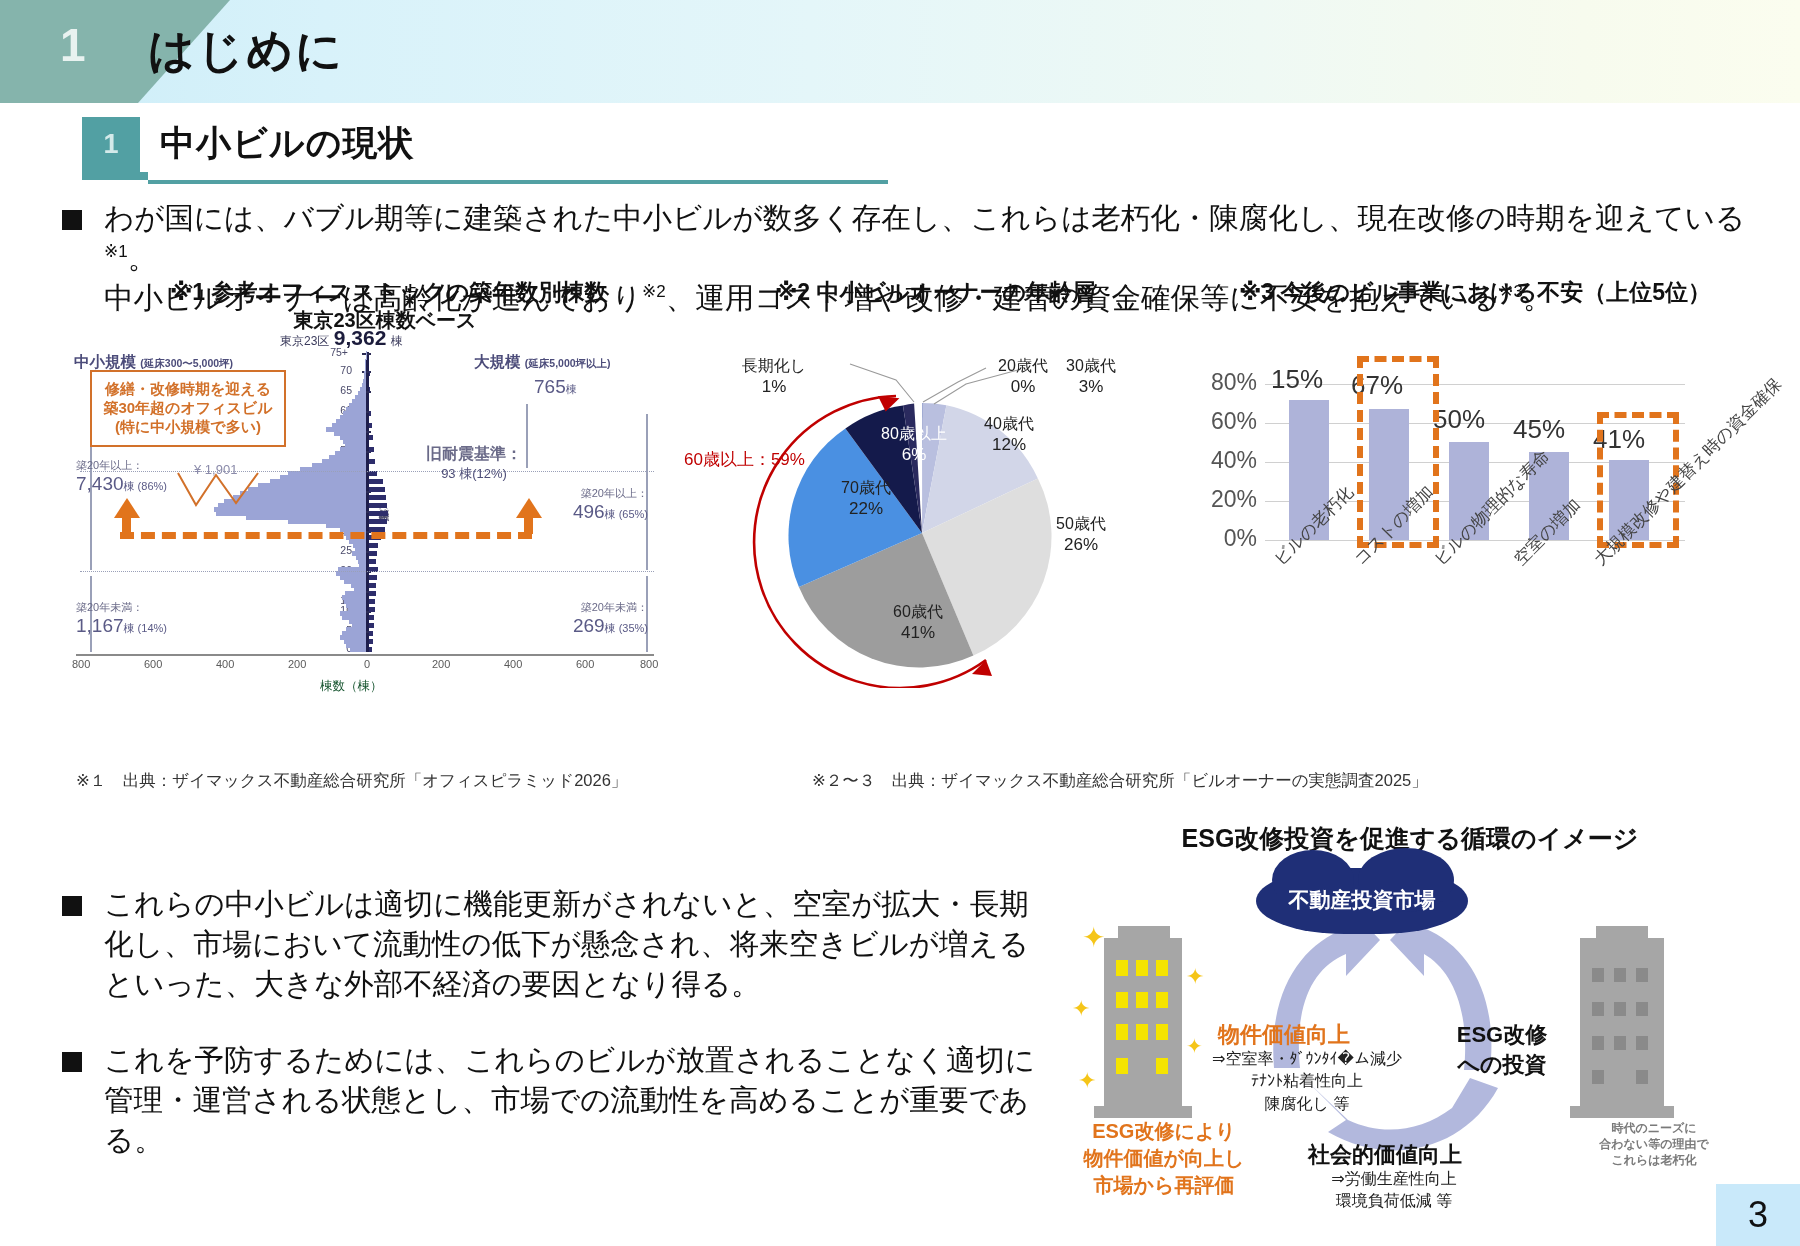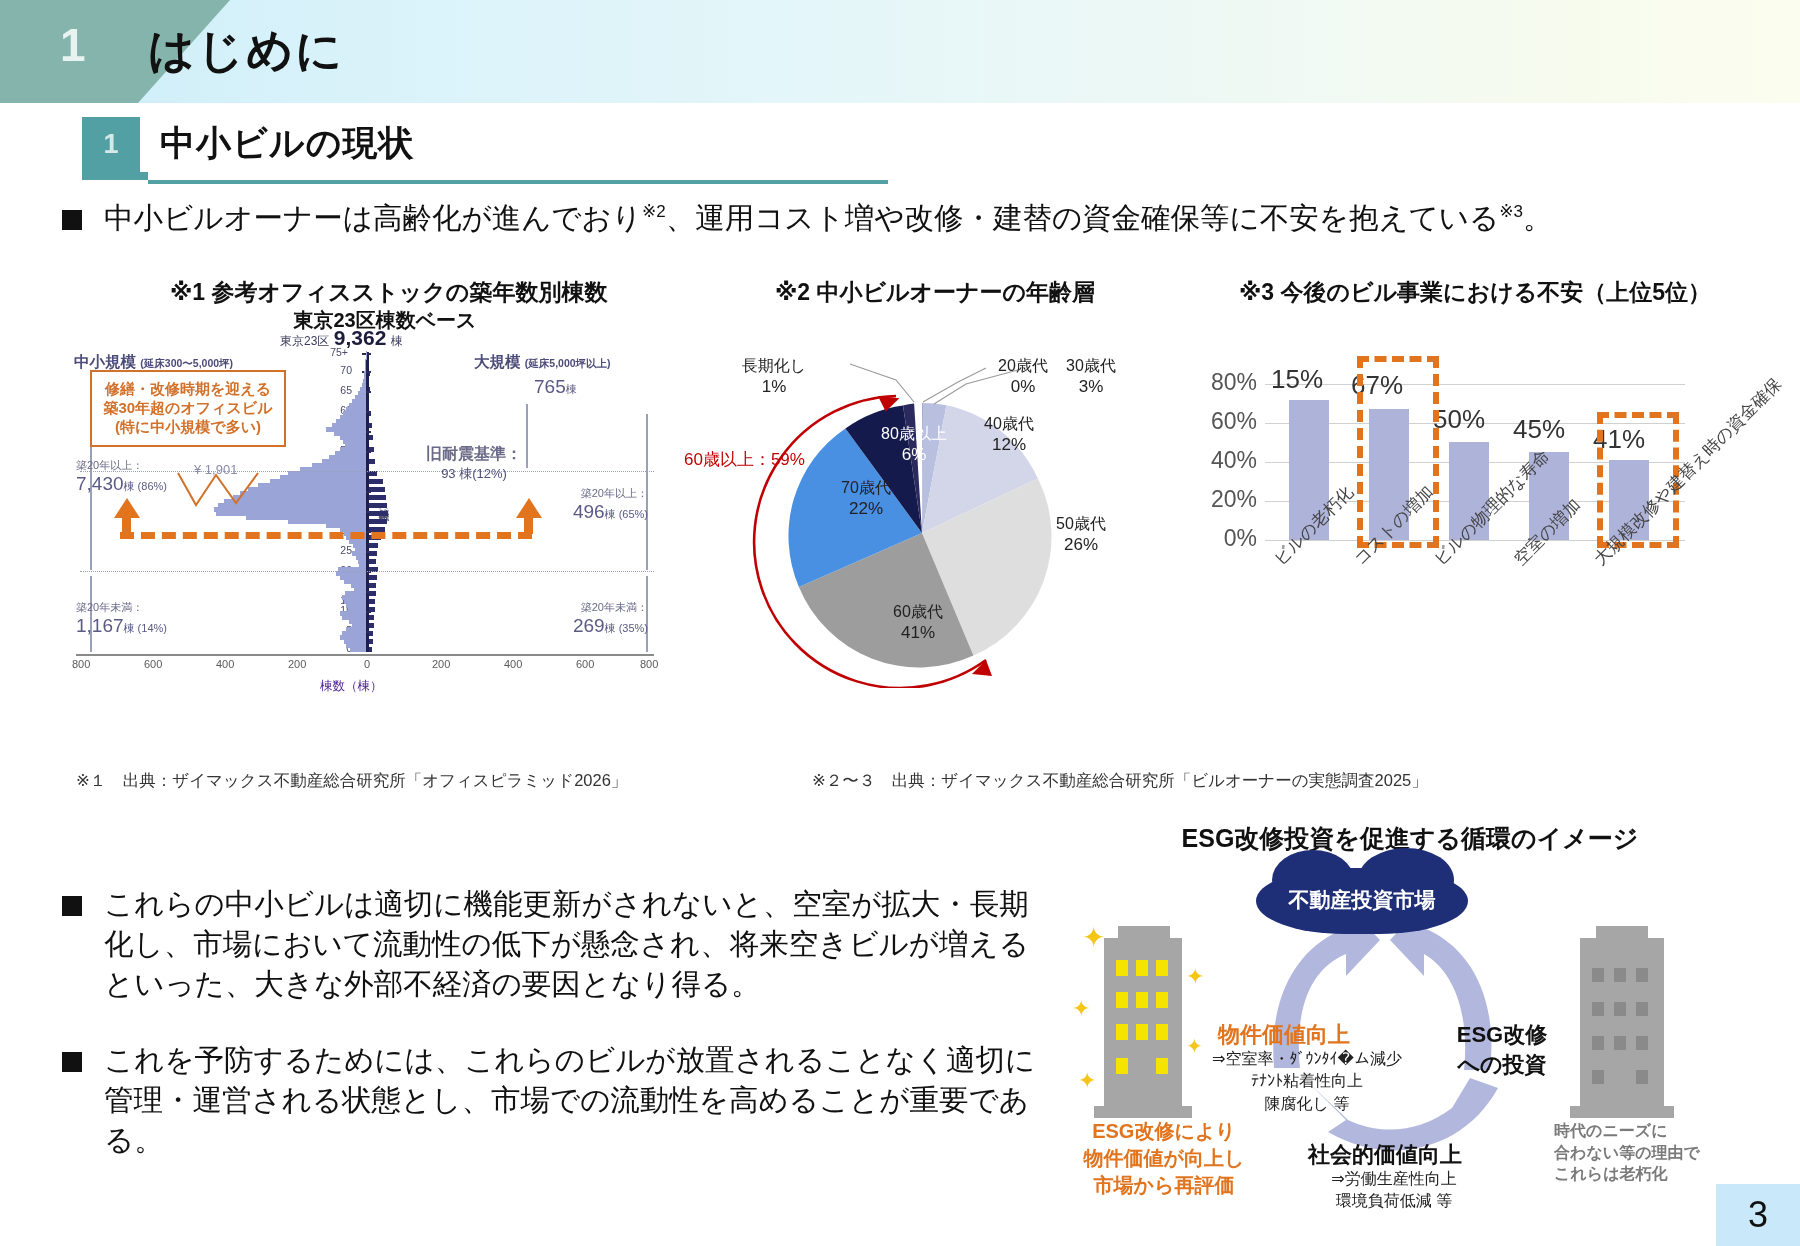--- a/index.html
+++ b/index.html
@@ -106,21 +106,21 @@
     line-height:1.28; z-index:7;
   }
   #fig1 .dash-orange {
     position:absolute; height:0; border-top:7px dashed #e1741c; z-index:6;
   }
   #fig1 .up-arrow { position:absolute; width:0;height:0; z-index:6;
     border-left:13px solid transparent; border-right:13px solid transparent;
     border-bottom:20px solid #e1741c;}
   #fig1 .up-stem { position:absolute; width:9px; background:#e1741c; z-index:6;}
   #fig1 .xlab { position:absolute; font-size:11px; color:#5a5a5a; }
-  #fig1 .xtitle { position:absolute; font-size:12.5px; color:#4c1d95;text-align:center; }
+  #fig1 .xtitle { position:absolute; font-size:12.5px; color:#14532d;text-align:center; }
   #fig1 .total-lab { position:absolute; white-space:nowrap;}
   #fig1 .vert-ylab {
     position:absolute; font-size:11px; color:#4a4a6a;
     writing-mode:vertical-rl; text-orientation:mixed; letter-spacing:1px;
   }
 
   
   #fig2 { position:absolute; left:700px; top:318px; width:470px; height:370px; }
   #fig2 .pie-lab { position:absolute; white-space:nowrap; text-align:center; }
   #fig2 .pl-name { font-size:16px; color:#222; }
@@ -187,20 +187,21 @@
     <span>1</span>
   </div>
   <div class="sub-title">中小ビルの現状</div>
   <div class="sub-rule-tail"></div>
   <div class="sub-rule"></div>
 
   <div class="blist" style="left:62px; top:198px; width:1700px;">
     <div class="bullet-row">
       <div class="bullet-mark"></div>
       <div class="bullet-txt">
+        <div><span>わが国には、バブル期等に建築された中小ビルが数多く存在し、これらは老朽化・陳腐化し、現在改修の時期を迎えている</span><span class="sup">※1</span><span>。</span></div>
         <div><span>中小ビルオーナーは高齢化が進んでおり</span><span class="sup">※2</span><span>、運用コスト増や改修・建替の資金確保等に不安を抱えている</span><span class="sup">※3</span><span>。</span></div>
       </div>
     </div>
   </div>
 
   <div class="fig-cap" style="left:170px; top:277px; width:430px;">※1 参考オフィスストックの築年数別棟数</div>
   <div class="fig-sub" style="left:210px; top:307px; width:350px;">東京23区棟数ベース</div>
   <div class="fig-cap" style="left:700px; top:277px; width:470px;">※2 中小ビルオーナーの年齢層</div>
   <div class="fig-cap" style="left:1195px; top:277px; width:560px;">※3 今後のビル事業における不安（上位5位）</div>
 
@@ -625,21 +626,21 @@
       <div>⇒空室率・ﾀﾞｳﾝﾀｲ�ム減少</div>
       <div>ﾃﾅﾝﾄ粘着性向上</div>
       <div>陳腐化し 等</div>
     </div>
 
     <div class="t-dark" style="left:382px; top:200px; font-size:22px; line-height:1.35; text-align:center; width:120px;">
       <div>ESG改修</div>
       <div>への投資</div>
     </div>
 
-    <div class="t-grey" style="left:494px; top:300px; width:200px; text-align:left; font-size:16px; line-height:1.35;">
+    <div class="t-grey" style="left:494px; top:300px; width:200px; text-align:center; font-size:12px; line-height:1.35;">
       <div>時代のニーズに</div>
       <div>合わない等の理由で</div>
       <div>これらは老朽化</div>
     </div>
 
     <div class="t-dark" style="left:248px; top:320px; font-size:22px;">社会的価値向上</div>
     <div class="t-small" style="left:244px; top:348px; font-size:16px; line-height:1.4; text-align:center; width:180px;">
       <div>⇒労働生産性向上</div>
       <div>環境負荷低減 等</div>
     </div>

